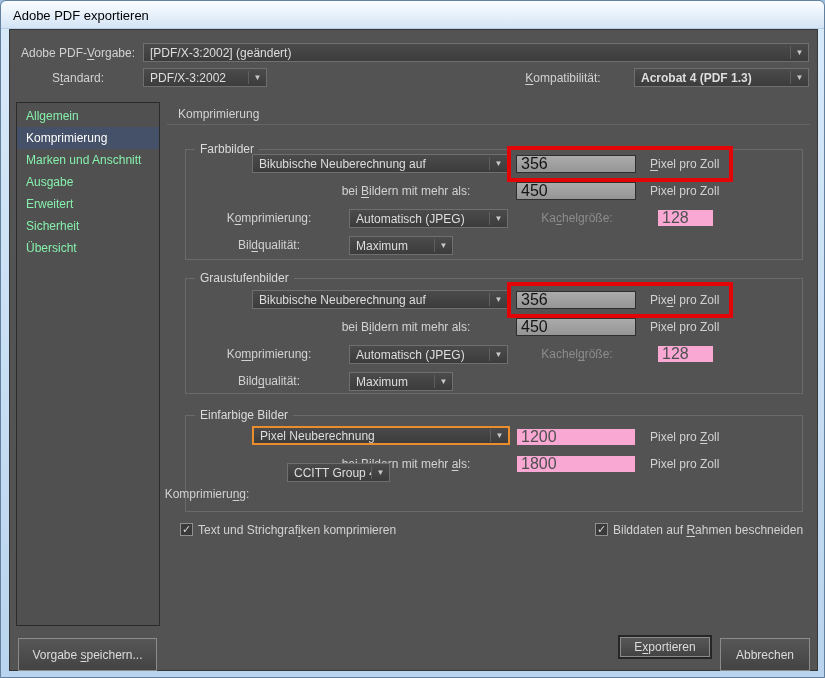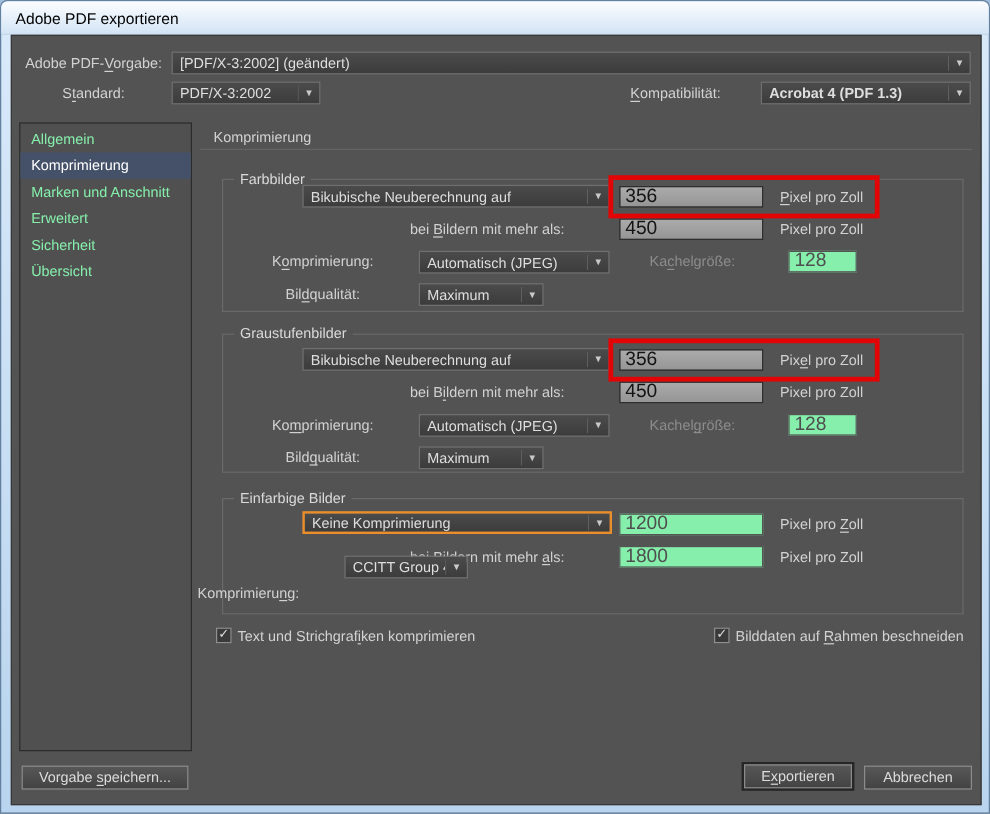--- a/index.html
+++ b/index.html
@@ -24,39 +24,39 @@
   .dd { position:absolute; height:19px; display:flex; align-items:center;
     background:linear-gradient(#4b4b4b,#3c3c3c); border:1px solid #6f6f6f; color:#dedede; cursor:default; }
   .dd .tx { flex:1; padding:0 6px; white-space:nowrap; overflow:hidden; }
   .dd .sep { width:1px; height:13px; background:#2a2a2a; border-right:1px solid #5f5f5f; }
   .dd .arr { width:17px; text-align:center; font-size:8px; color:#c9c9c9; }
   .dd.focus { border:2px solid #e98e2b; }
 
   .inp { position:absolute; height:18px; width:120px; border:1px solid #2e2e2e;
     background:linear-gradient(#ababab,#959595); color:#141414; font-family:"Liberation Sans",sans-serif;
     font-size:16px; padding:0 4px; }
-  .inp:disabled { background:#86efac; color:#4f4f4f; border:1px solid #545454; }
+  .inp:disabled { background:#f9a8d4; color:#4f4f4f; border:1px solid #545454; }
 
   .group { position:absolute; left:175px; width:618px; border:1px solid #6a6a6a; }
   .legend { position:absolute; top:-8px; left:9px; background:#535353; padding:0 5px; color:#dadada; }
 
   .sidebar { position:absolute; left:14px; top:100px; width:144px; height:524px;
     background:#505050; border:1px solid #2b2b2b; padding-top:2px; }
   .side-item { height:22px; line-height:22px; padding-left:9px; color:#86efac; cursor:default; }
   .side-item.sel { background:#455168; color:#ffffff; }
 
   .hr { position:absolute; height:1px; background:#646464; }
 
   .redbox { position:absolute; width:226px; height:36px; border:4px solid #e30505; pointer-events:none; z-index:5; }
 
   .cb { position:absolute; width:13px; height:13px; background:#3a3a3a; border:1px solid #909090;
     color:#d8d8d8; font-size:11px; line-height:11px; text-align:center; cursor:default; }
   .cbl { position:absolute; color:#d2d2d2; white-space:nowrap; }
 
-  .btn { position:absolute; height:20px; background:linear-gradient(#575757,#434343);
+  .btn { position:absolute; height:33px; background:linear-gradient(#575757,#434343);
     border:1px solid #8b8b8b; color:#dcdcdc; font-family:"Liberation Sans",sans-serif; font-size:12px;
     text-align:center; line-height:16px; cursor:default; }
   .btn.default { box-shadow:0 0 0 2px #262626; }
 </style>
 </head>
 <body>
 
 <div class="window">
   <div class="titlebar">
     <span class="t">Adobe PDF exportieren</span>
@@ -82,20 +82,21 @@
     <div class="dd" style="left:624px;top:38px;width:175px;font-weight:bold;">
       <span class="tx">Acrobat 4 (PDF 1.3)</span>
       <span class="sep"></span>
       <span class="arr">▼</span>
     </div>
 
     <div class="sidebar" style="left:6px;top:72px;">
       <div class="side-item">Allgemein</div>
       <div class="side-item sel">Komprimierung</div>
       <div class="side-item">Marken und Anschnitt</div>
+      <div class="side-item">Ausgabe</div>
       <div class="side-item">Erweitert</div>
       <div class="side-item">Sicherheit</div>
       <div class="side-item">Übersicht</div>
     </div>
 
     <div class="lbl" style="left:168px;top:77px;">Komprimierung</div>
     <div class="hr" style="left:157px;top:94px;width:643px;"></div>
 
     <div class="group" style="top:119px;height:111px;">
       <span class="legend">Farbbilder</span>
@@ -158,21 +159,21 @@
     <div class="dd" style="left:339px;top:342px;width:104px;">
       <span class="tx">Maximum</span>
       <span class="sep"></span>
       <span class="arr">▼</span>
     </div>
 
     <div class="group" style="top:385px;height:97px;">
       <span class="legend">Einfarbige Bilder</span>
     </div>
     <div class="dd focus" style="left:242px;top:396px;width:258px;">
-      <span class="tx">Keine Komprimierung</span>
+      <span class="tx">Pixel Neuberechnung</span>
       <span class="sep"></span>
       <span class="arr">▼</span>
     </div>
     <input class="inp" style="left: 506px; top: 398px;" disabled="" value="1200">
     <div class="lbl" style="left:640px;top:400px;">Pixel pro <u>Z</u>oll</div>
 
     <div class="lbl r" style="left:292px;top:427px;width:208px;">bei Bildern mit mehr <u>a</u>ls:</div>
     <input class="inp" style="left: 506px; top: 425px;" disabled="" value="1800">
     <div class="lbl" style="left:640px;top:427px;">Pixel pro Zoll</div>
 

